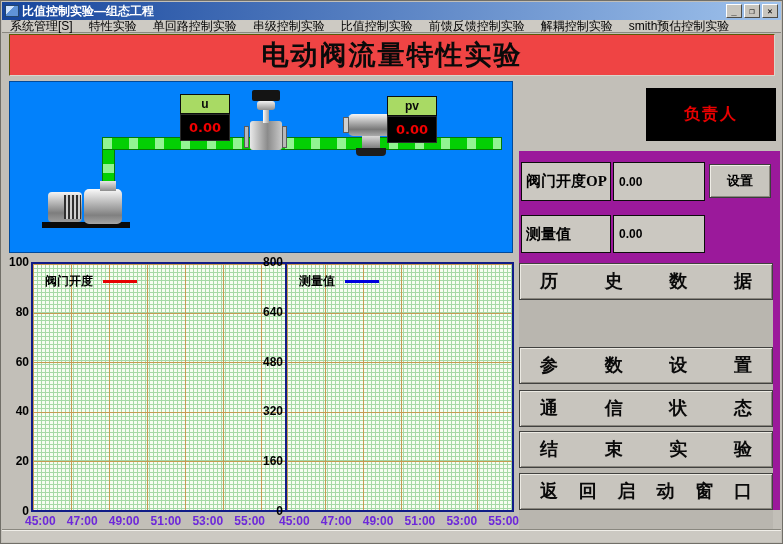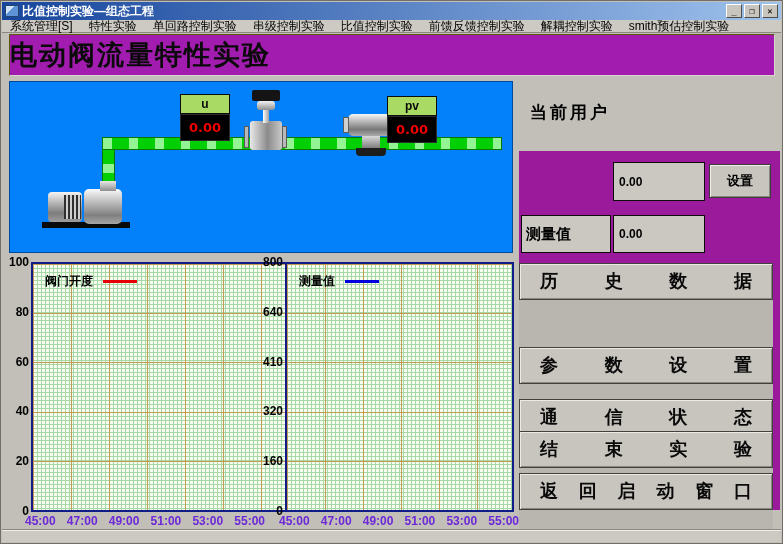--- a/index.html
+++ b/index.html
@@ -32,22 +32,22 @@
   .menubar {
     position:absolute; left:1px; top:19px; right:1px; height:13px;
     background:#cdcac3; display:flex; align-items:flex-start;
     font-size:12px; color:#000; border-bottom:1px solid #8a8880;
   }
   .menu-item { padding:0 8px; line-height:13px; white-space:nowrap; }
 
   
   .banner {
     position:absolute; left:8px; top:33px; width:766px; height:42px;
-    background:#a21caf; border:1px solid; border-color:#5c5a08 #d8d6cc #d8d6cc #5c5a08;
-    display:flex; align-items:center; justify-content:flex-start;
+    background:#ef4444; border:1px solid; border-color:#5c5a08 #d8d6cc #d8d6cc #5c5a08;
+    display:flex; align-items:center; justify-content:center;
   }
   .banner-text {
     font-family:"Liberation Serif",serif; font-weight:bold; font-size:27px; color:#0a0a0a;
     letter-spacing:2px;
   }
 
   
   .diagram {
     position:absolute; left:8px; top:80px; width:504px; height:172px;
     background:#0281fb; border:1px solid #014a9a;
@@ -242,32 +242,35 @@
     <div class="tag tag-u">
       <div class="tag-head">u</div>
       <div class="tag-val">0.00</div>
     </div>
     <div class="tag tag-pv">
       <div class="tag-head">pv</div>
       <div class="tag-val">0.00</div>
     </div>
   </div>
 
-  <div class="user-label">当前用户</div>
+  <div class="user-box">
+    <span>负责人</span>
+  </div>
 
   <div class="purple-panel">
+    <div class="pp-label row1-label">阀门开度OP</div>
     <div class="pp-value row1-value">0.00</div>
     <button class="pp-set">设置</button>
     <div class="pp-label row2-label">测量值</div>
     <div class="pp-value row2-value">0.00</div>
 
     <div class="btn-block">
       <button class="xbtn" style="top:0">历 史 数 据</button>
       <button class="xbtn" style="top:84px">参 数 设 置</button>
-      <button class="xbtn" style="top:136px">通 信 状 态</button>
+      <button class="xbtn" style="top:127px">通 信 状 态</button>
       <button class="xbtn" style="top:168px">结 束 实 验</button>
       <button class="xbtn" style="top:210px">返 回 启 动 窗 口</button>
     </div>
   </div>
 
   <div class="yticks yticks1">
     <span>100</span>
     <span>80</span>
     <span>60</span>
     <span>40</span>
@@ -285,21 +288,21 @@
     <span>47:00</span>
     <span>49:00</span>
     <span>51:00</span>
     <span>53:00</span>
     <span>55:00</span>
   </div>
 
   <div class="yticks yticks2">
     <span>800</span>
     <span>640</span>
-    <span>410</span>
+    <span>480</span>
     <span>320</span>
     <span>160</span>
     <span>0</span>
   </div>
   <div class="plot plot2">
     <div class="legend">
       <span class="legend-text">测量值</span>
       <span class="legend-line line-blue"></span>
     </div>
   </div>

